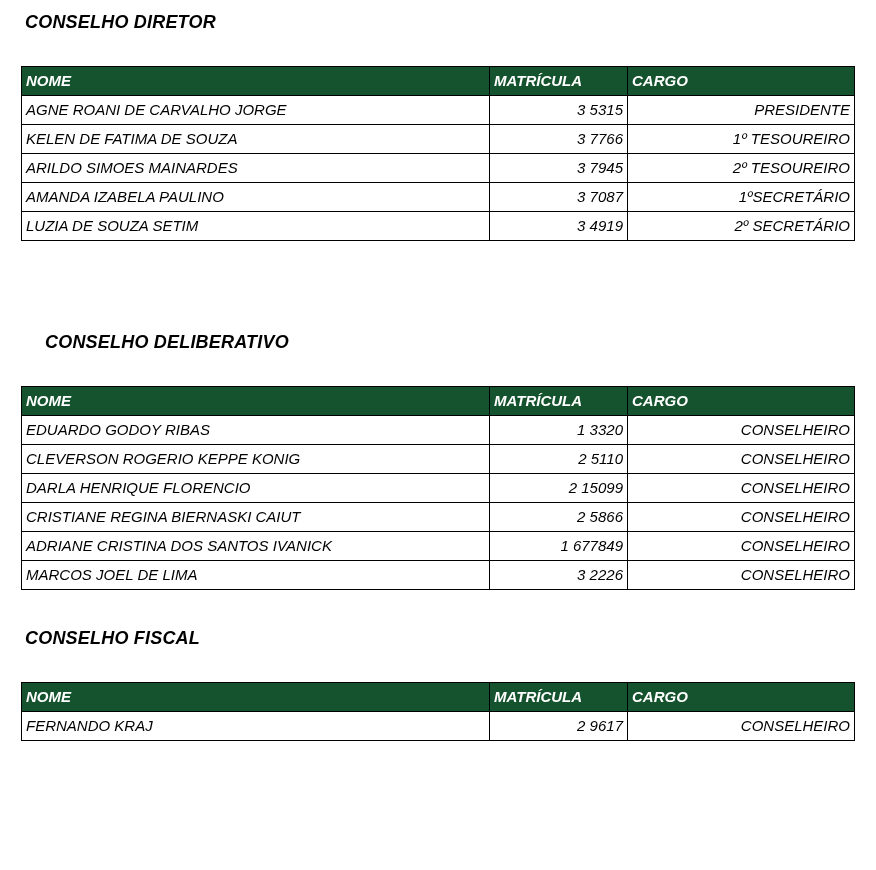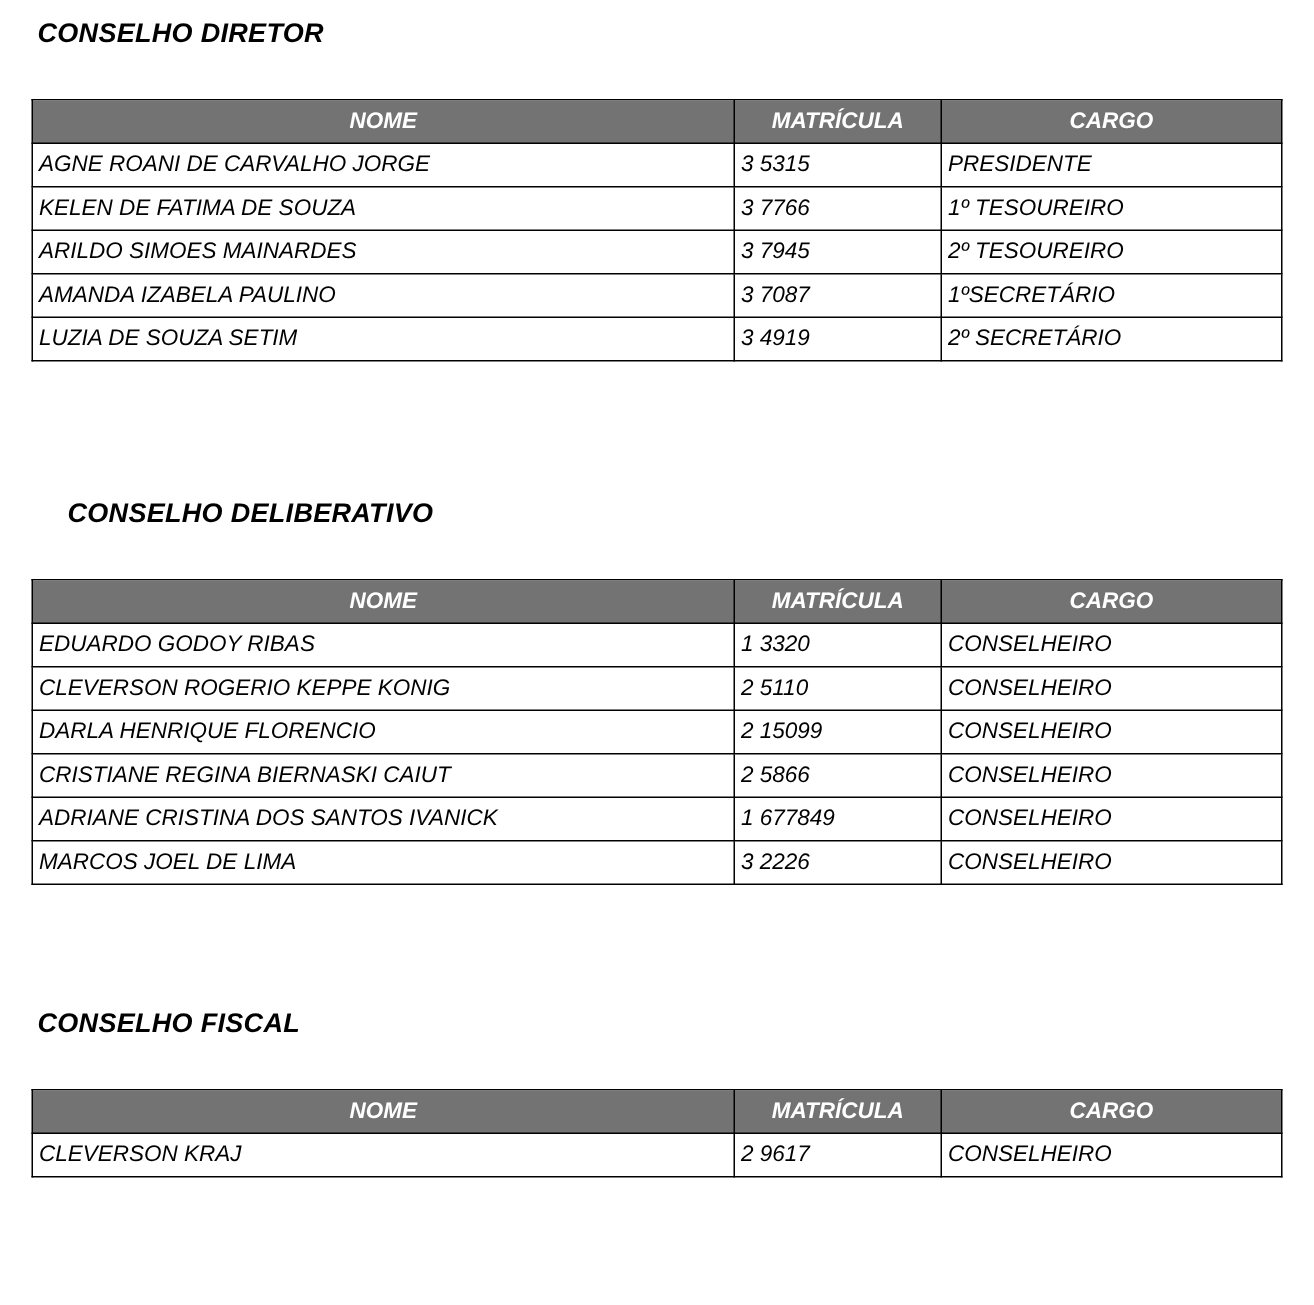--- a/index.html
+++ b/index.html
@@ -20,21 +20,21 @@
   }
   .section-title {
     font-size: 18px;
     line-height: 21px;
     font-weight: bold;
     margin: 0 0 33px 4px;
     letter-spacing: 0.2px;
   }
   .section-diretor .section-title      { margin-top: 0; }
   .section-deliberativo .section-title { margin-top: 91px; margin-left: 24px; }
-  .section-fiscal .section-title       { margin-top: 82px; }
+  .section-fiscal .section-title       { margin-top: 38px; }
 
   table.board-table {
     border-collapse: collapse;
     table-layout: fixed;
     width: 833px;
   }
   .board-table col.col-nome      { width: 468px; }
   .board-table col.col-matricula { width: 138px; }
   .board-table col.col-cargo     { width: 227px; }
 
@@ -43,29 +43,29 @@
     border: 1px solid #000000;
     height: 28px;
     padding: 0 4px;
     font-size: 15px;
     line-height: 28px;
     white-space: nowrap;
     overflow: hidden;
     box-sizing: border-box;
   }
   .board-table th {
-    background: #737373;
+    background: #14532d;
     color: #ffffff;
     font-weight: bold;
-    text-align: center;
+    text-align: left;
     border-color: #000000;
   }
   .board-table td.cell-nome      { text-align: left; }
-  .board-table td.cell-matricula { text-align: left; }
-  .board-table td.cell-cargo     { text-align: left; }
+  .board-table td.cell-matricula { text-align: right; }
+  .board-table td.cell-cargo     { text-align: right; }
 </style>
 </head>
 <body>
 
 <div class="page">
 
   <section class="section-diretor">
     <h2 class="section-title">CONSELHO DIRETOR</h2>
     <table class="board-table">
       <colgroup>
@@ -170,21 +170,21 @@
         </colgroup>
       <thead>
         <tr>
           <th>NOME</th>
           <th>MATRÍCULA</th>
           <th>CARGO</th>
         </tr>
       </thead>
       <tbody>
           <tr>
-            <td class="cell-nome">CLEVERSON KRAJ</td>
+            <td class="cell-nome">FERNANDO KRAJ</td>
             <td class="cell-matricula">2 9617</td>
             <td class="cell-cargo">CONSELHEIRO</td>
           </tr>
         </tbody>
     </table>
   </section>
 
 </div>
 
 </body></html>

